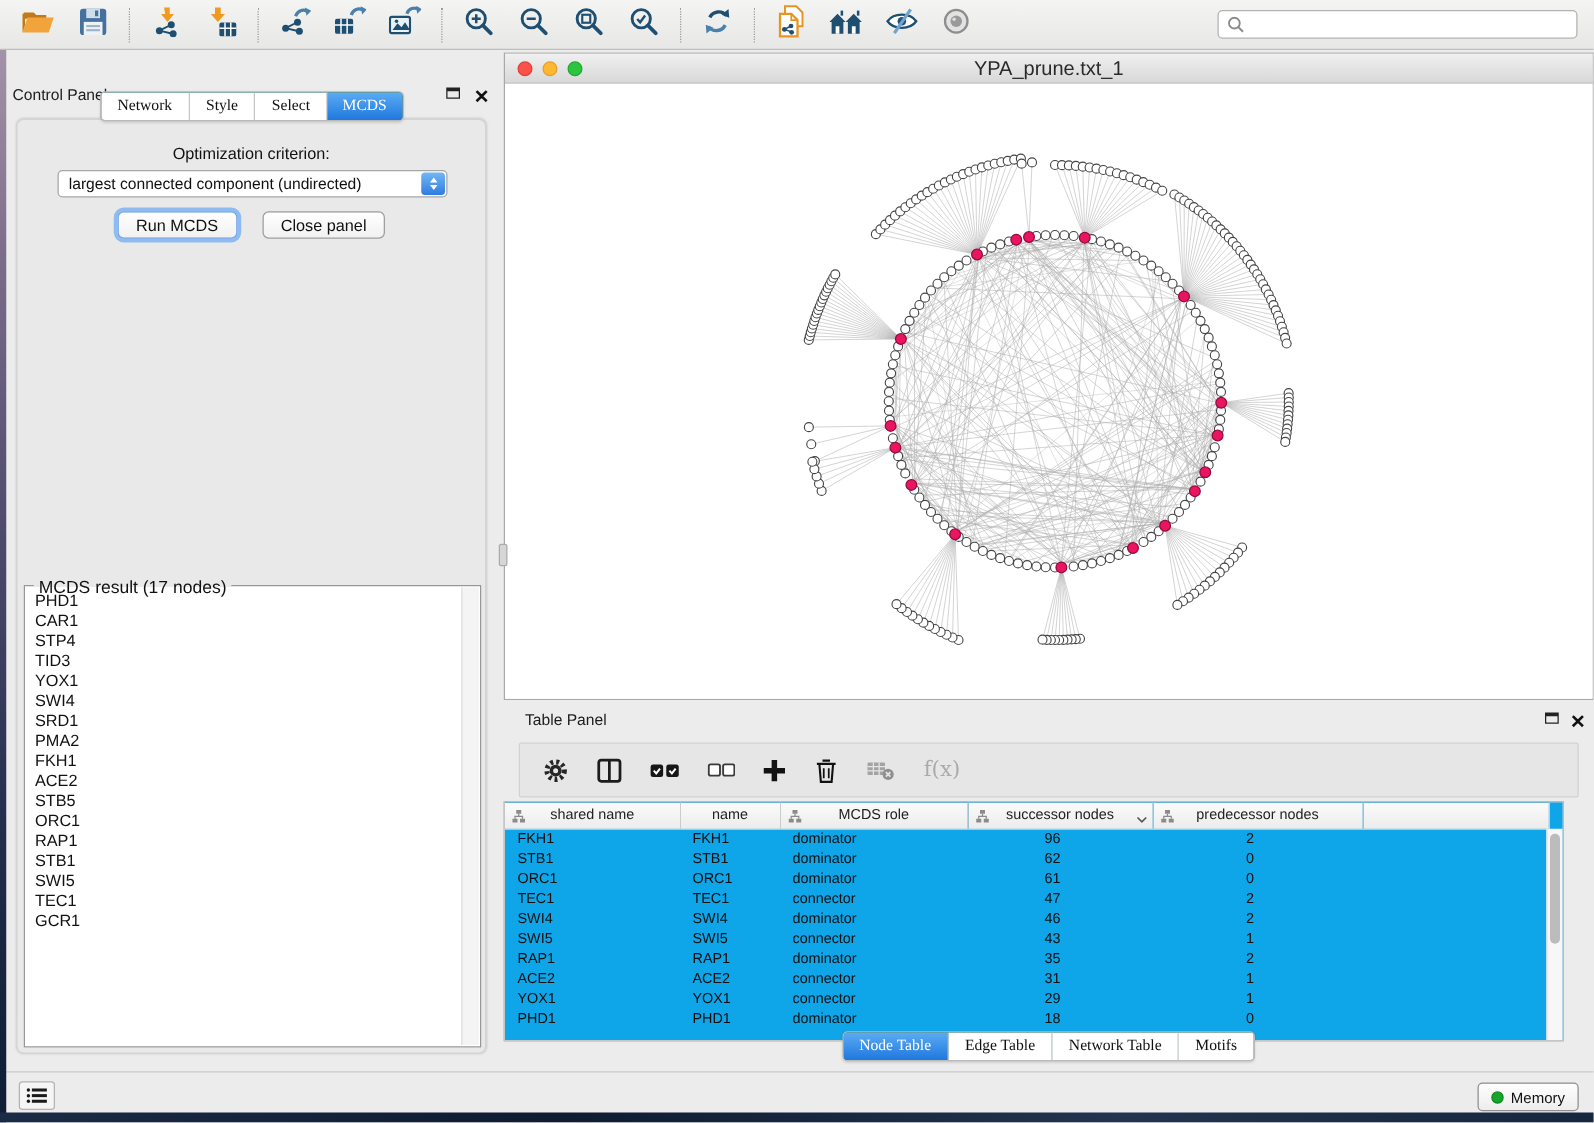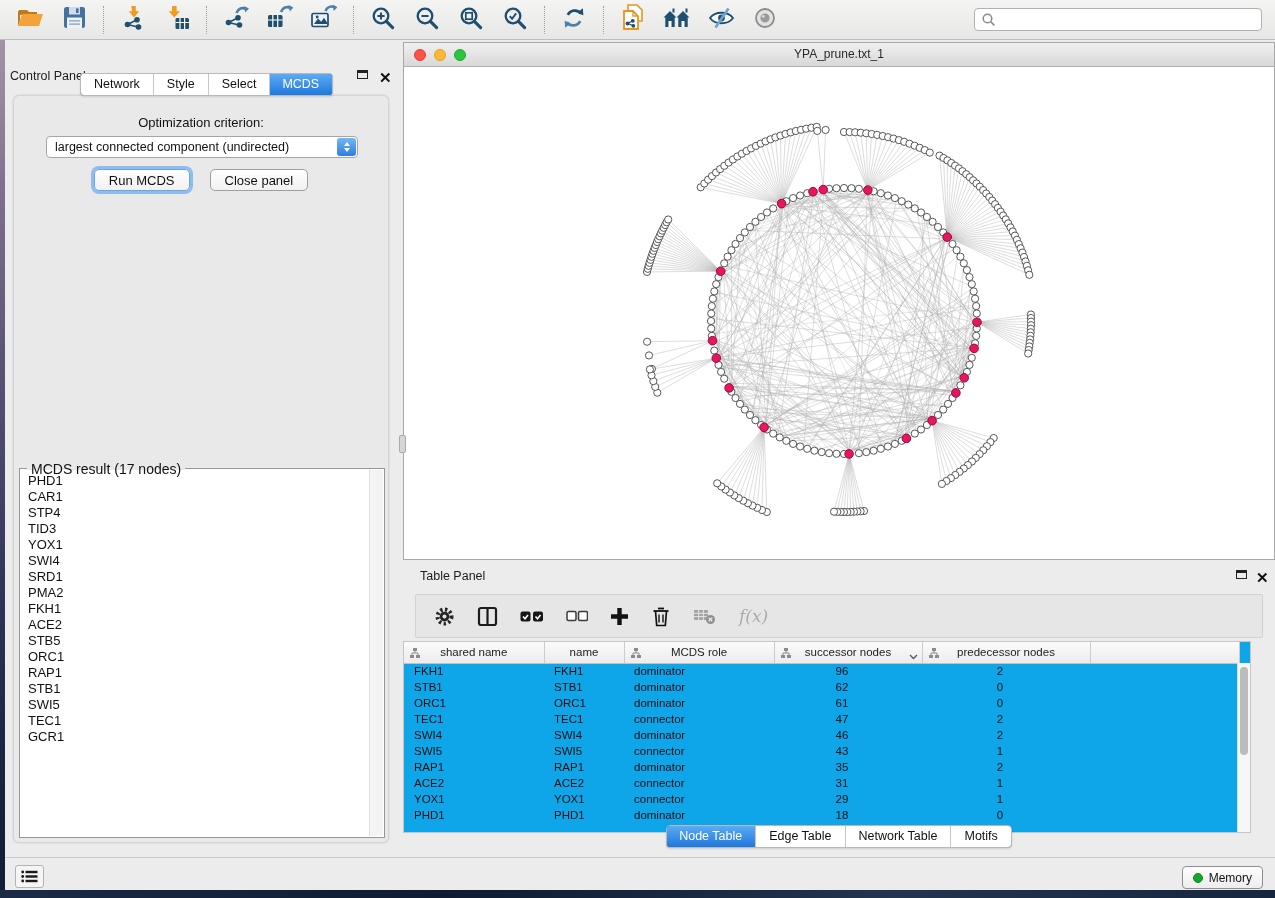--- a/index.html
+++ b/index.html
@@ -25,21 +25,21 @@
     background:linear-gradient(90deg,#1b2a46,#0e1b31 35%,#22344f 70%,#16263f); }
 
   
   .cp-titlebar { position:absolute; left:5px; top:45px; width:394px; height:24px;margin-top:20px; }
   .panel-title { font-size:12.5px; color:#1c1c1c; position:absolute; left:5px; top:4px; }
   .win-mini { position:absolute; top:5px; width:13px; height:12px; cursor:default; }
   .float-glyph { display:block; width:11px; height:9px; border:1.4px solid #222; border-top:3px solid #222; }
   .close-glyph { font-size:15px; font-weight:bold; color:#111; line-height:11px; }
 
   .seg-group { display:inline-flex; border:1px solid #b9b9b9; border-radius:4px; overflow:hidden;
-    background:#0f766e; box-shadow:0 1px 2px rgba(0,0,0,.12); }
+    background:#0f766e; box-shadow:0 1px 2px rgba(0,0,0,.12);font-family:Liberation Serif, serif; }
   .seg { padding:3px 13px 4px; font-size:12.5px; color:#111; background:#fff;
     border-right:1px solid #c6c6c6; white-space:nowrap; }
   .seg:last-child { border-right:none; }
   .seg.active { background:linear-gradient(#5babf4,#1f78dd); color:#fff;padding-left:12px; }
   .cp-tabs { position:absolute; left:80px; top:73px; z-index:3; }
 
   .cp-body { position:absolute; left:13px; top:95px; width:376px; height:748px;
     background:#e9e9e9; border:1px solid #d4d4d4; border-radius:6px; box-shadow:0 0 2px rgba(0,0,0,.15); }
   .opt-label { position:absolute; left:0; top:19px; width:100%; text-align:center; font-size:13px; color:#111; }
   .dropdown { position:absolute; left:32px; top:40px; width:312px; height:22px; background:#fff;
@@ -67,32 +67,32 @@
   
   .net-win { position:absolute; left:403px; top:42px; width:872px; height:518px;
     border:1px solid #a8a8a8; background:#fff; }
   .net-titlebar { position:absolute; left:0; top:0; width:100%; height:24px;
     background:linear-gradient(#f0f0f0,#d8d8d8); border-bottom:1px solid #b0b0b0; }
   .traffic { position:absolute; top:6px; width:12px; height:12px; border-radius:50%; }
   .t-red { left:10px; background:#fb5149; border:1px solid #e03e38; }
   .t-yellow { left:30px; background:#fdb833; border:1px solid #e6a024; }
   .t-green { left:50px; background:#2cc540; border:1px solid #1fa82f; }
   .net-title { position:absolute; left:0; top:4px; width:100%; text-align:center;
-    font-size:12px; color:#2a2a2a; }
+    font-size:16px; color:#2a2a2a; }
   .net-canvas { position:absolute; left:0; top:24px; width:870px; height:492px; background:#fff; }
   .split-handle { position:absolute; left:399px; top:435px; width:7px; height:18px;
     background:#d6d6d6; border:1px solid #ababab; border-radius:2px; }
 
   
   .tbl-titlebar { position:absolute; left:403px; top:563px; width:872px; height:26px; }
   .tbl-toolbar { position:absolute; left:415px; top:594px; width:848px; height:44px;
     background:#e6e6e6; border:1px solid #d2d2d2; border-radius:2px;
     display:flex; align-items:center; gap:22px; padding-left:18px; }
   .ttb-btn { display:flex; align-items:center; justify-content:center; }
-  .fx-label { font-family:"DejaVu Serif","Liberation Serif",serif; font-style:italic;
+  .fx-label { font-family:"DejaVu Serif","Liberation Serif",serif; 
     font-size:17px; color:#aaa; }
 
   .tbl-wrap { position:absolute; left:403px; top:641px; width:848px; height:192px;
     background:#0ea5e9; border:1px solid #c6c6c6; }
   table.data { border-collapse:collapse; table-layout:fixed; width:835px; }
   table.data col.c0{width:140px} table.data col.c1{width:80px} table.data col.c2{width:150px}
   table.data col.c3{width:148px} table.data col.c4{width:168px} table.data col.c5{width:149px}
   thead th { height:21px; background:linear-gradient(#fbfbfb,#ececec); border-bottom:1px solid #c2c2c2;
     border-right:1px solid #cccccc; font-weight:normal; font-size:11.5px; color:#222;
     position:relative; text-align:center; padding:0 14px; white-space:nowrap; overflow:hidden; }

